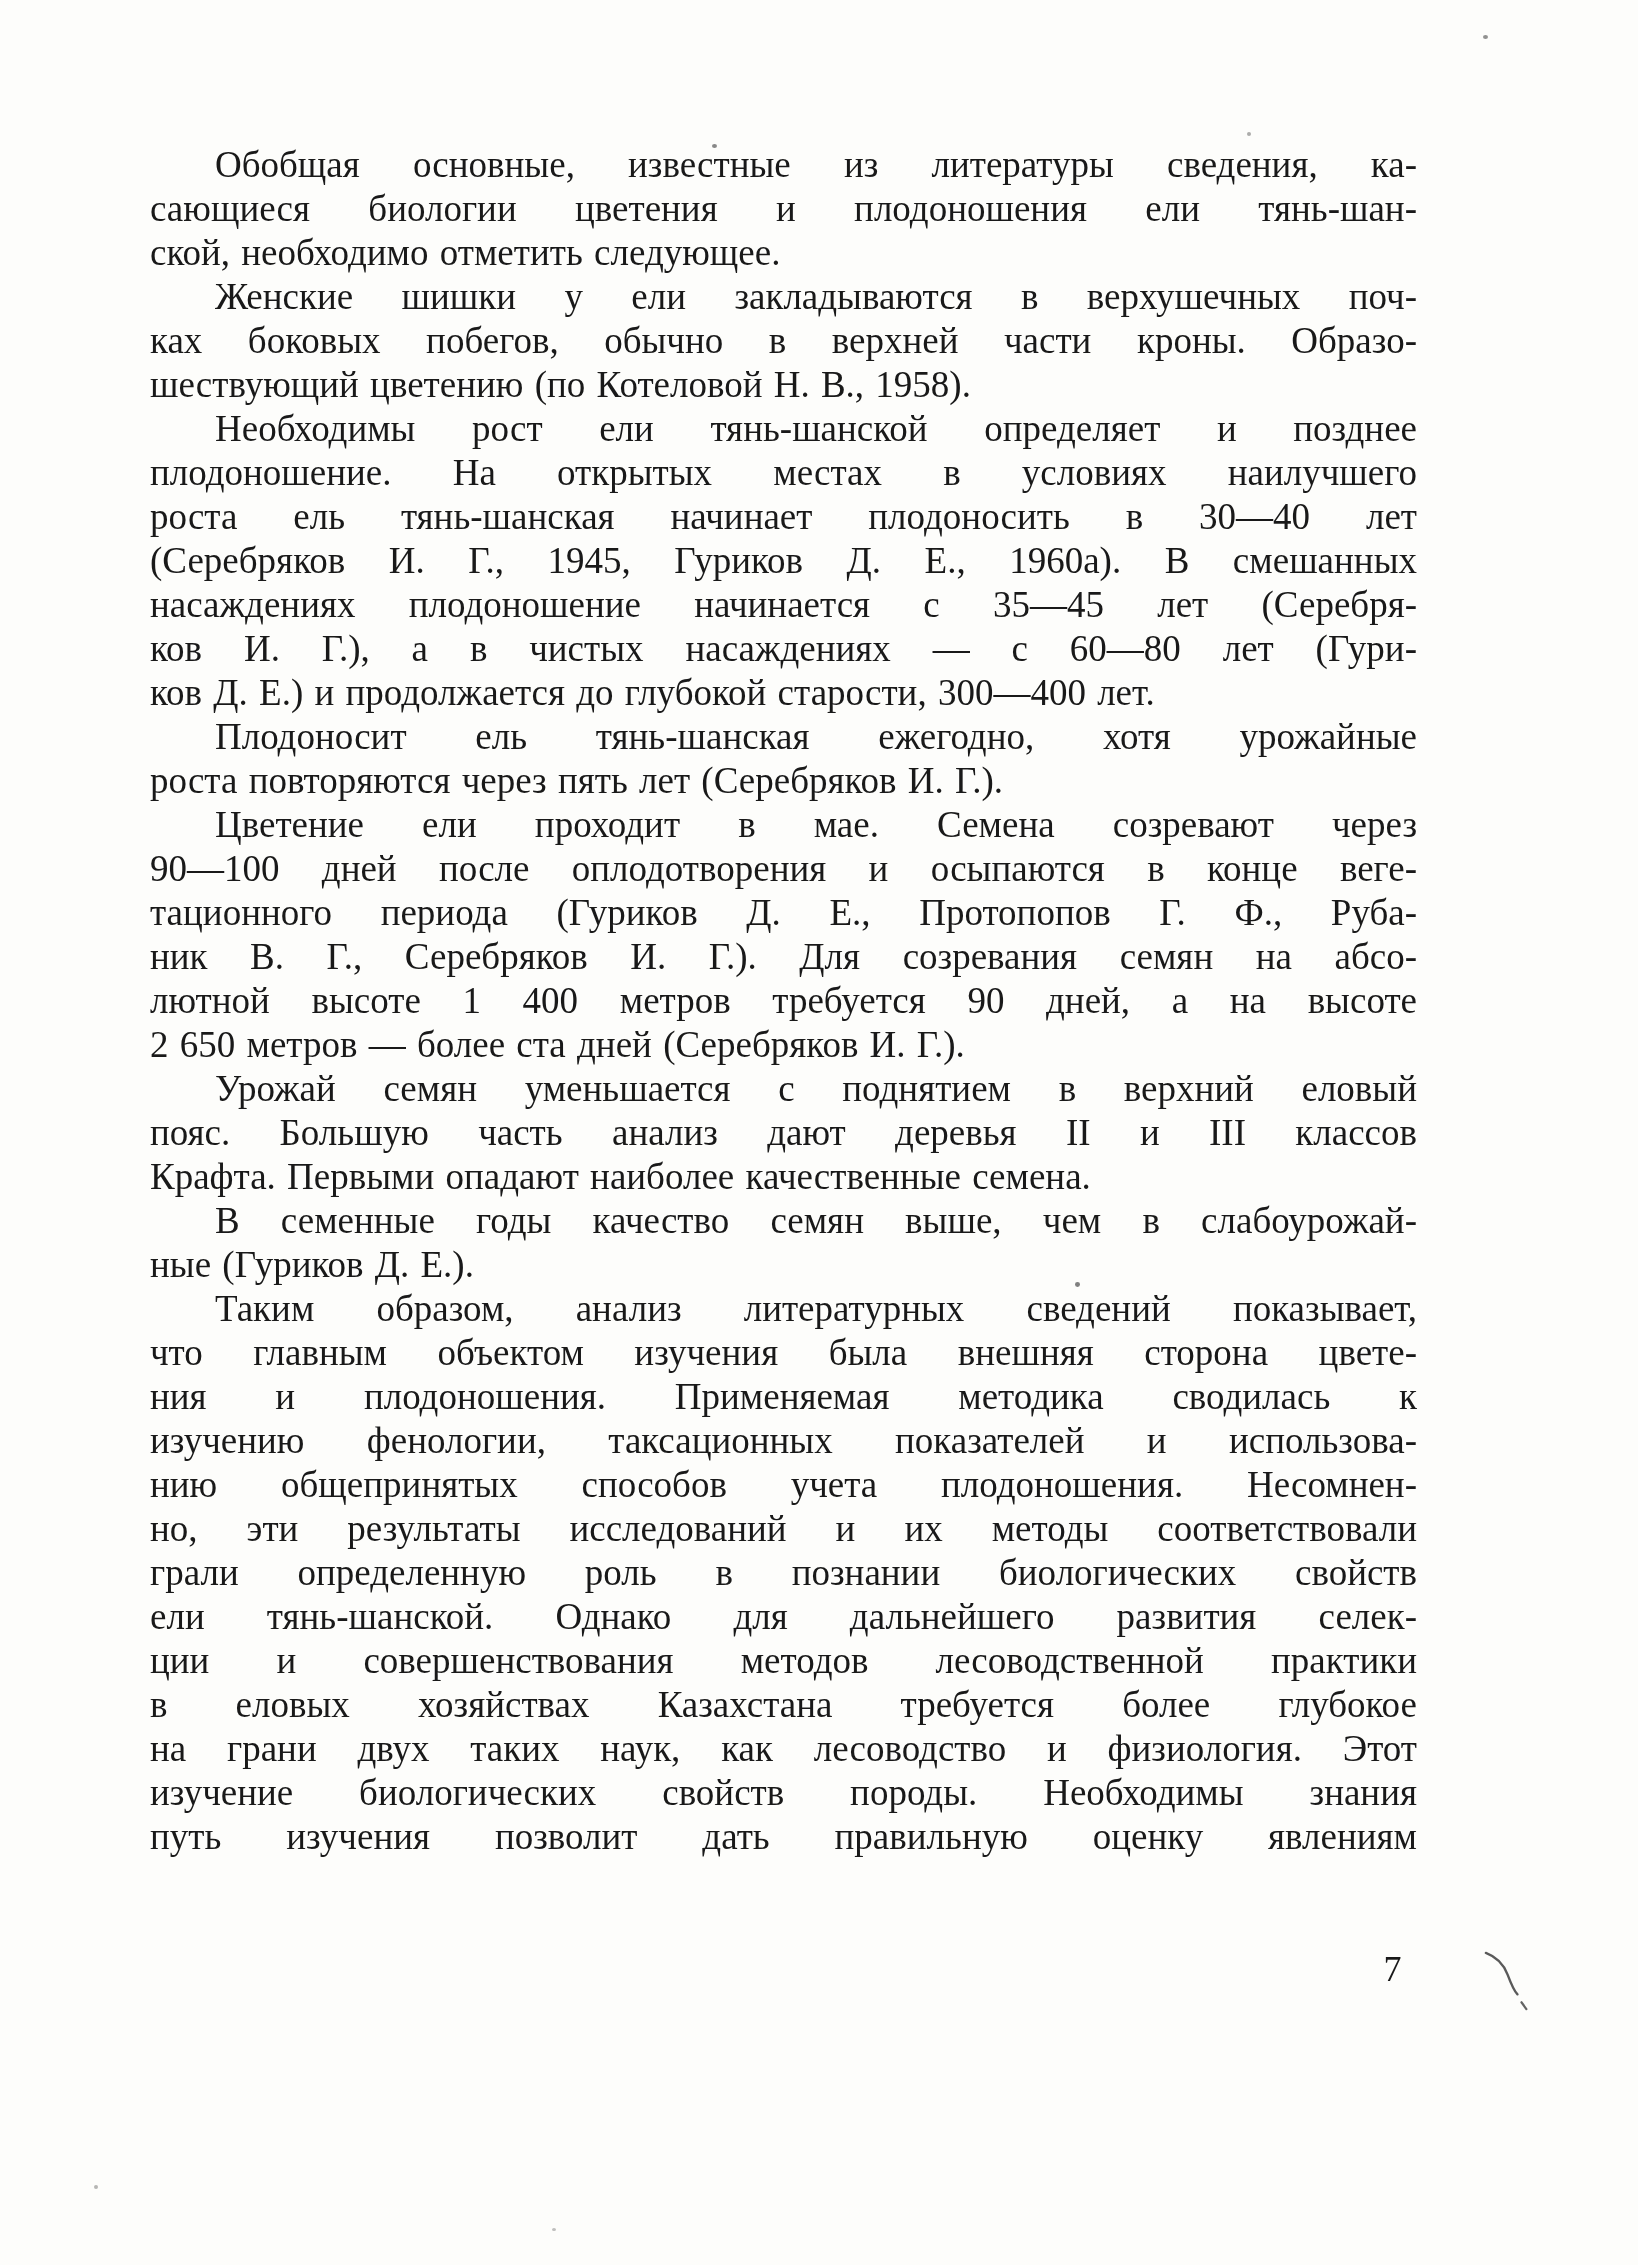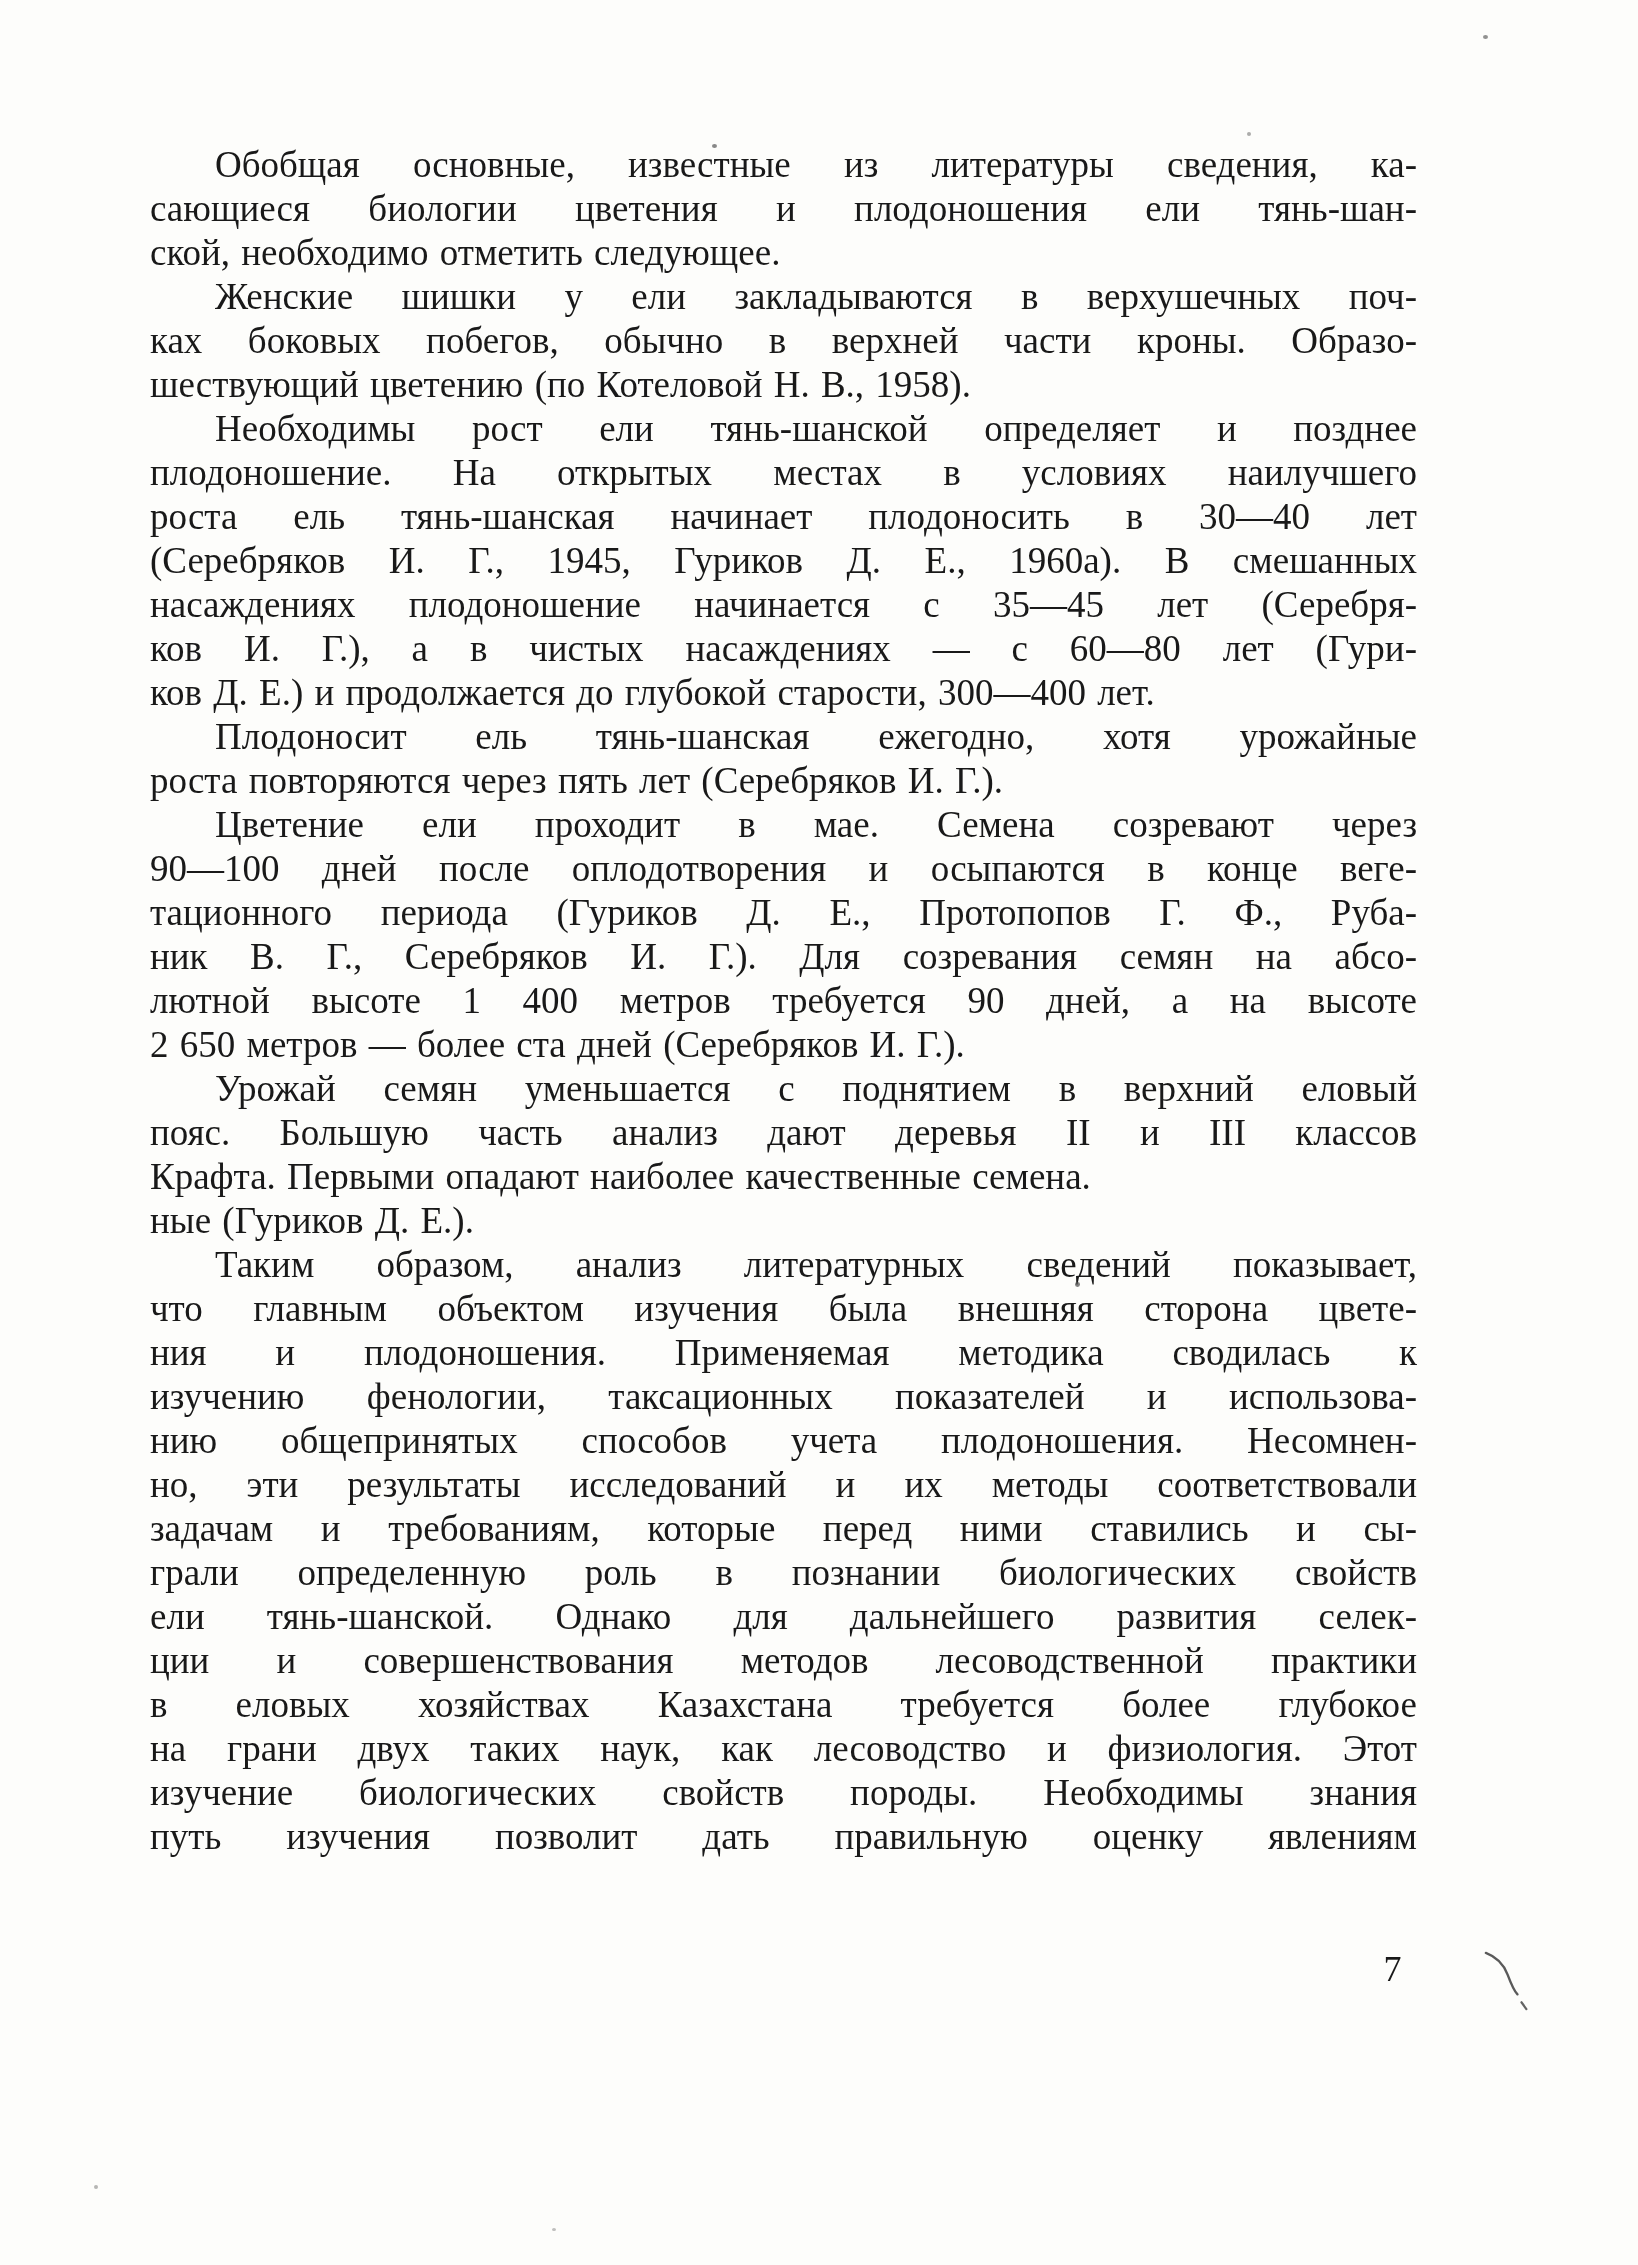--- a/index.html
+++ b/index.html
@@ -86,28 +86,28 @@
       <div class="line para-last">роста повторяются через пять лет (Серебряков И. Г.).</div>
       <div class="line para-first">Цветение ели проходит в мае. Семена созревают через</div>
       <div class="line">90—100 дней после оплодотворения и осыпаются в конце веге-</div>
       <div class="line">тационного периода (Гуриков Д. Е., Протопопов Г. Ф., Руба-</div>
       <div class="line">ник В. Г., Серебряков И. Г.). Для созревания семян на абсо-</div>
       <div class="line">лютной высоте 1 400 метров требуется 90 дней, а на высоте</div>
       <div class="line para-last">2 650 метров — более ста дней (Серебряков И. Г.).</div>
       <div class="line para-first">Урожай семян уменьшается с поднятием в верхний еловый</div>
       <div class="line">пояс. Большую часть анализ дают деревья II и III классов</div>
       <div class="line para-last">Крафта. Первыми опадают наиболее качественные семена.</div>
+      <div class="line para-first">В семенные годы качество семян выше, чем в слабоурожай-</div>
       <div class="line para-last">ные (Гуриков Д. Е.).</div>
       <div class="line para-first">Таким образом, анализ литературных сведений показывает,</div>
       <div class="line">что главным объектом изучения была внешняя сторона цвете-</div>
       <div class="line">ния и плодоношения. Применяемая методика сводилась к</div>
       <div class="line">изучению фенологии, таксационных показателей и использова-</div>
       <div class="line">нию общепринятых способов учета плодоношения. Несомнен-</div>
       <div class="line">но, эти результаты исследований и их методы соответствовали</div>
-      <div class="line">задачам и требованиям, которые перед ними ставились и сы-</div>
       <div class="line">грали определенную роль в познании биологических свойств</div>
       <div class="line">ели тянь-шанской. Однако для дальнейшего развития селек-</div>
       <div class="line">ции и совершенствования методов лесоводственной практики</div>
       <div class="line">в еловых хозяйствах Казахстана требуется более глубокое</div>
       <div class="line">на грани двух таких наук, как лесоводство и физиология. Этот</div>
       <div class="line">изучение биологических свойств породы. Необходимы знания</div>
       <div class="line">путь изучения позволит дать правильную оценку явлениям</div>
     </div>
 
   <div class="page-number">7</div>

